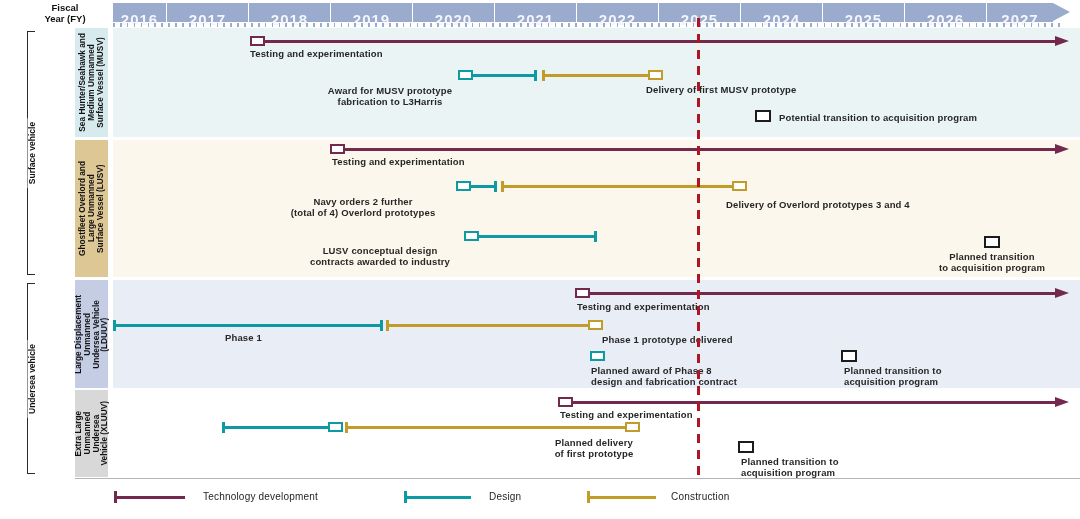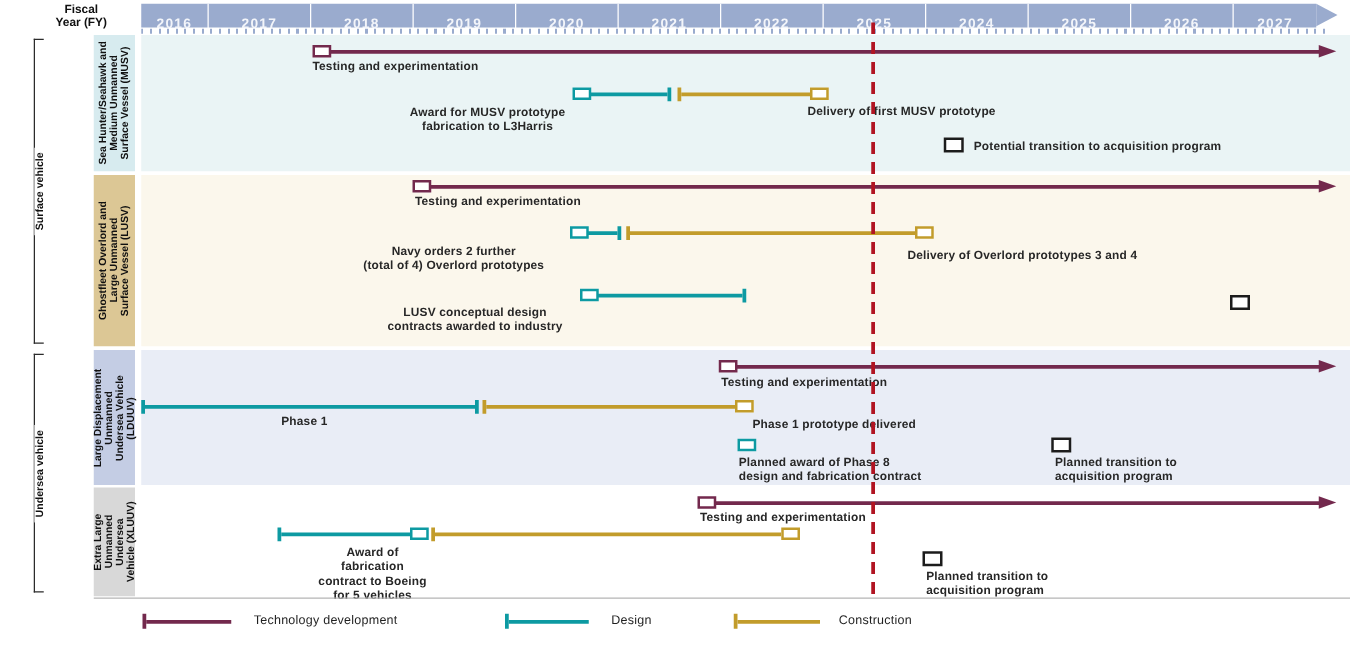--- a/index.html
+++ b/index.html
@@ -7,21 +7,21 @@
   .canvas {
     position:relative; width:1080px; height:519px; background:#fff;
     font-family:"Liberation Sans", sans-serif; color:#272727; overflow:hidden;
   }
   
   .fy-label { position:absolute; left:16px; top:2px; width:98px; text-align:center;
     font-size:9.5px; font-weight:bold; line-height:1.18; white-space:pre-line; color:#111; }
   .year-band { position:absolute; left:113px; top:3px; width:940px; height:19px;
     background:#9aabce; display:flex; }
   .year-cell { height:32px; display:flex; align-items:center; justify-content:center;
-    font-size:11px; font-weight:bold; color:#f3f5fa; letter-spacing:1px;
+    font-size:15px; font-weight:bold; color:#f3f5fa; letter-spacing:1px;
     border-right:1.5px solid #fff; }
   .year-cell:last-child { border-right:none; flex:1; }
   .band-tip { position:absolute; left:1053px; top:3px; width:0; height:0;
     border-style:solid; border-width:9.5px 0 9.5px 17px;
     border-color:transparent transparent transparent #9aabce; }
   .tick-strip { position:absolute; left:113px; top:23px; width:948px; height:3.5px;
     background:repeating-linear-gradient(90deg,#9aabce 0 1.6px,transparent 1.6px 6.9px); }
   
   .rowbg { position:absolute; left:113px; width:967px; }
   .rowlabel { position:absolute; left:75px; width:33px; display:flex;
@@ -146,20 +146,22 @@
 (total of 4) Overlord prototypes</div>
   <div class="lbl" style="left:726px;top:199px;">Delivery of Overlord prototypes 3 and 4</div>
 
   <div class="msq teal" style="left:464px;top:231px;"></div>
   <div class="bar teal" style="left:478px;top:235px;width:116px;"></div>
   <div class="cap teal" style="left:594px;top:231px;"></div>
   <div class="lbl c" style="left:280px;top:245px;width:200px;">LUSV conceptual design
 contracts awarded to industry</div>
 
   <div class="msq blk" style="left:984px;top:236px;"></div>
+  <div class="lbl c" style="left:912px;top:251px;width:160px;">Planned transition
+to acquisition program</div>
 
   <div class="msq maroon" style="left:575px;top:288px;"></div>
   <div class="bar maroon" style="left:589px;top:292px;width:469px;"></div>
   <div class="arr" style="left:1055px;top:288px;"></div>
   <div class="lbl" style="left:577px;top:301px;">Testing and experimentation</div>
 
   <div class="cap teal" style="left:113px;top:320px;"></div>
   <div class="bar teal" style="left:116px;top:324px;width:264px;"></div>
   <div class="cap teal" style="left:380px;top:320px;"></div>
   <div class="lbl" style="left:225px;top:332px;">Phase 1</div>
@@ -180,24 +182,22 @@
   <div class="bar maroon" style="left:572px;top:401px;width:486px;"></div>
   <div class="arr" style="left:1055px;top:397px;"></div>
   <div class="lbl" style="left:560px;top:409px;">Testing and experimentation</div>
 
   <div class="cap teal" style="left:222px;top:422px;"></div>
   <div class="bar teal" style="left:225px;top:426px;width:103px;"></div>
   <div class="msq teal" style="left:328px;top:422px;"></div>
   <div class="cap gold" style="left:345px;top:422px;"></div>
   <div class="bar gold" style="left:348px;top:426px;width:277px;"></div>
   <div class="msq gold" style="left:625px;top:422px;"></div>
-  <div class="lbl c" style="left:238px;top:437px;width:120px;">Award of
-fabrication
-contract to Boeing
-for 5 vehicles</div>
+  <div class="lbl c" style="left:532px;top:437px;width:124px;">Planned delivery
+of first prototype</div>
 
   <div class="msq blk" style="left:738px;top:441px;"></div>
   <div class="lbl" style="left:741px;top:456px;">Planned transition to
 acquisition program</div>
 
   <div class="dash-2023"></div>
 
   <div class="bottom-rule"></div>
 
   <div class="cap maroon" style="left:114px;top:491px;height:12px;"></div>

